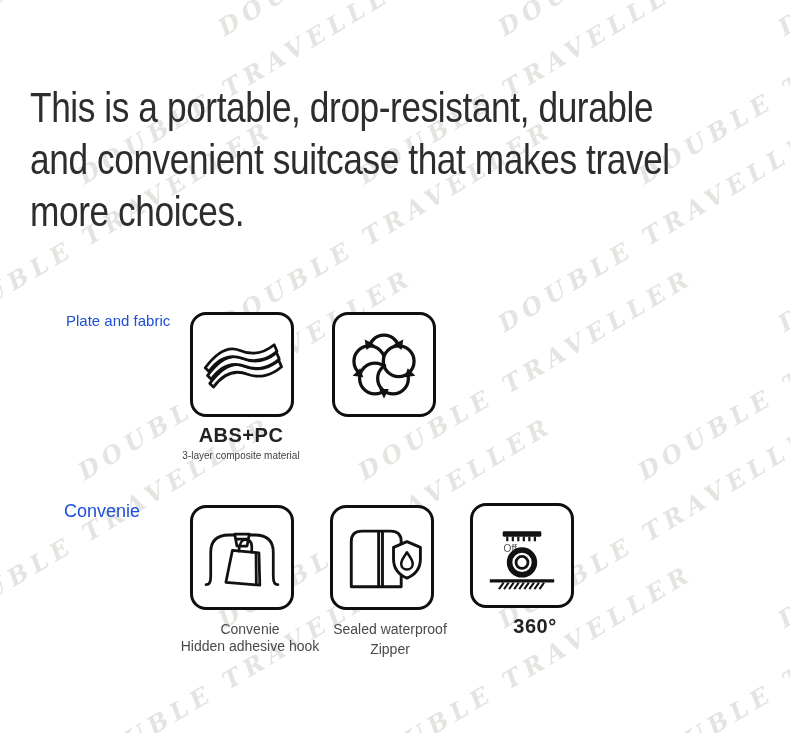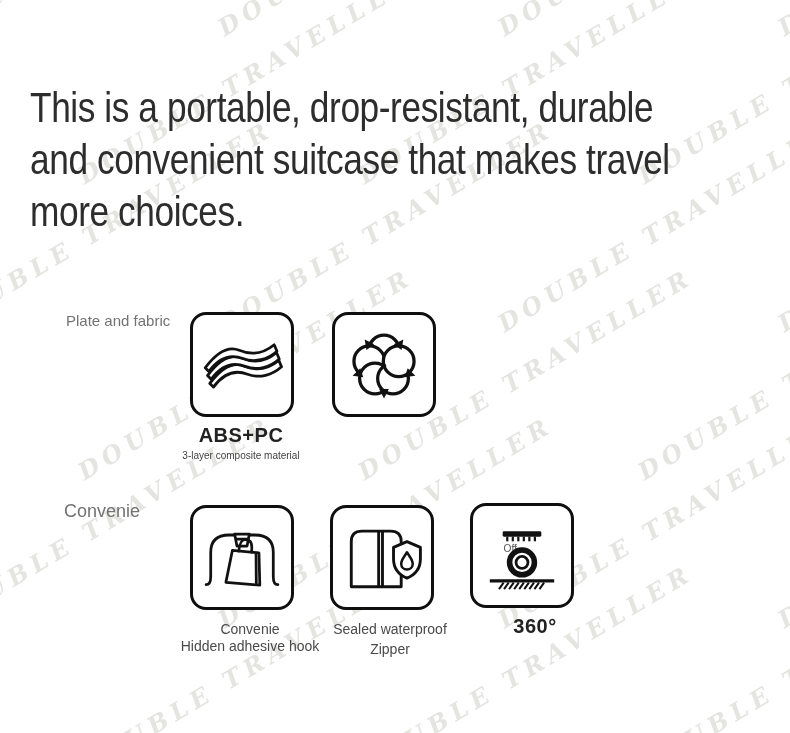--- a/index.html
+++ b/index.html
@@ -19,21 +19,21 @@
   }
   .content{position:absolute;inset:0;z-index:1;}
   
   .headline{position:absolute;left:30px;top:82px;margin:0;font-weight:400;}
   .hl{
     font-size:42px;line-height:52px;color:#2d2d2d;
     white-space:nowrap;transform:scaleX(0.84);transform-origin:0 50%;
     letter-spacing:-0.5px;
   }
   
-  .section-label{position:absolute;color:#737373;}
+  .section-label{position:absolute;color:#1d4ed8;}
   .lbl-materials{left:66px;top:312px;font-size:15px;}
   .lbl-features{left:64px;top:501px;font-size:18px;}
   
   .icon-box{
     position:absolute;width:98px;height:99px;
     border:3px solid #0f0f0f;border-radius:16px;background:#fff;
     display:flex;align-items:center;justify-content:center;
   }
   .box-wave{left:190px;top:312px;}
   .box-cotton{left:332px;top:312px;}

